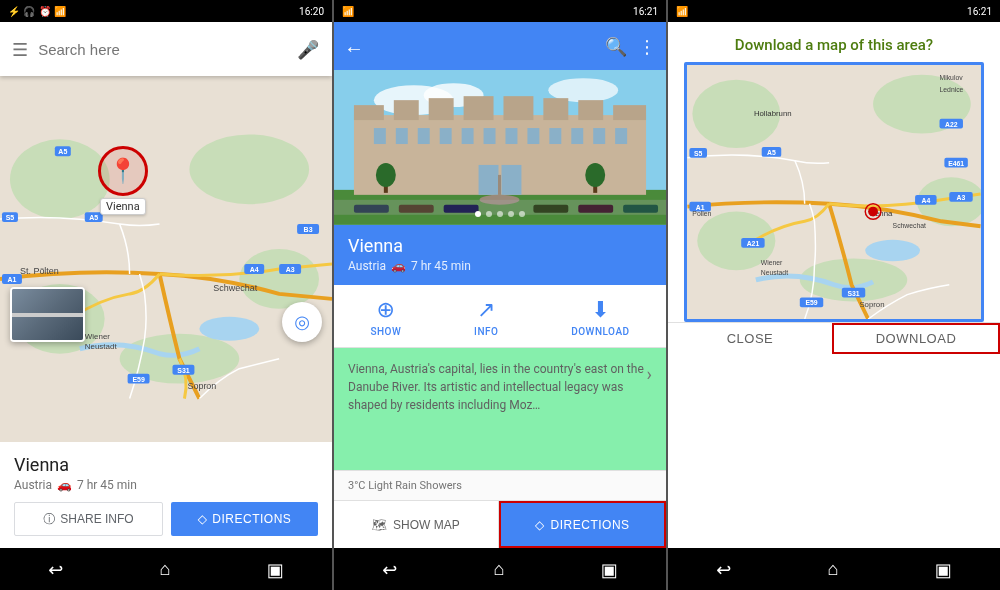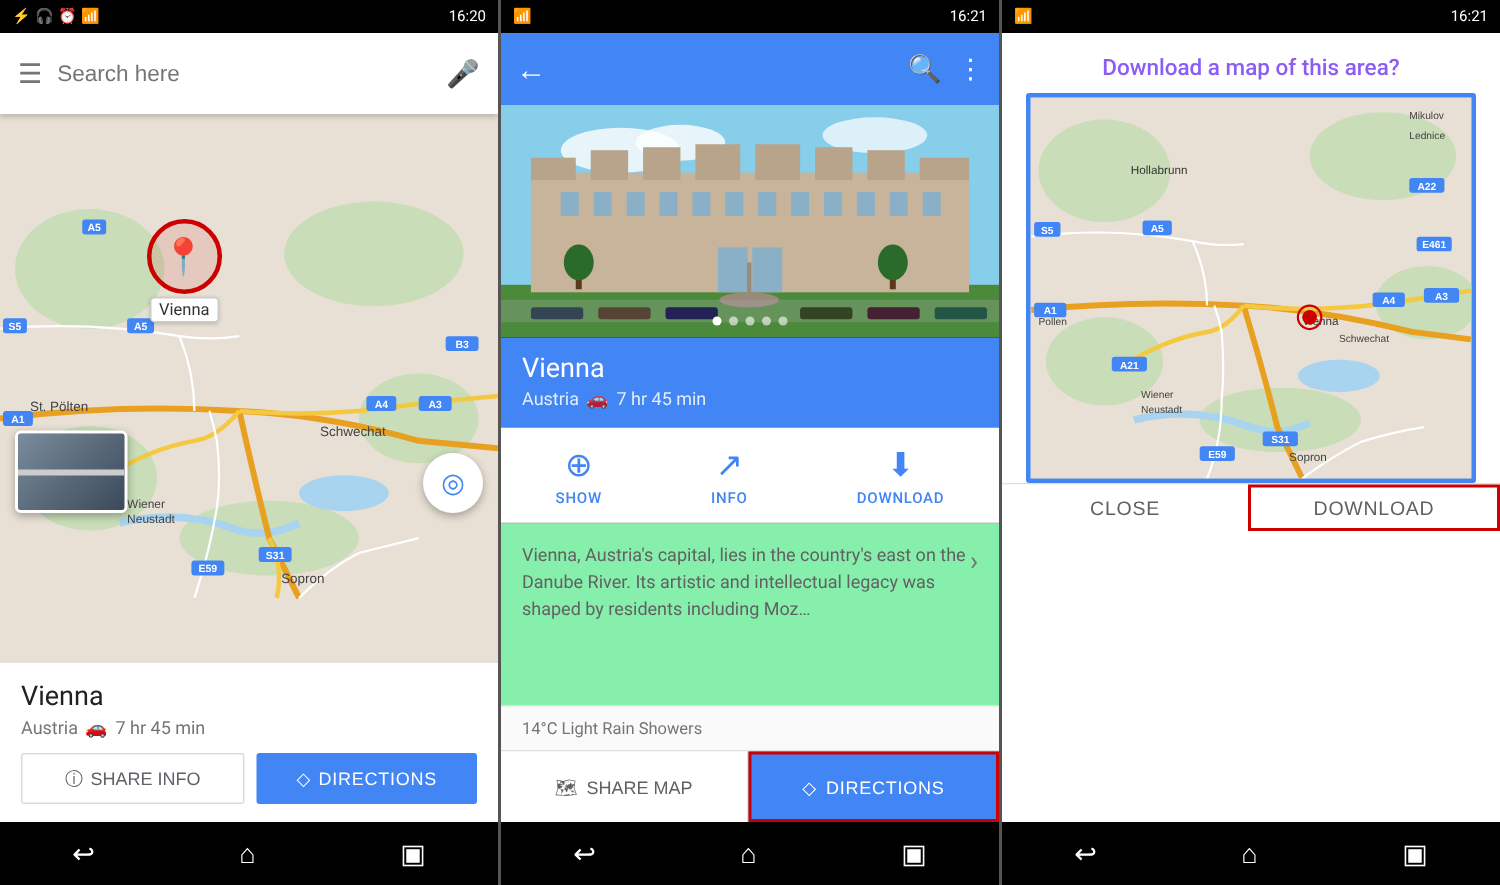--- a/index.html
+++ b/index.html
@@ -394,21 +394,21 @@
     .screen3-content {
       flex: 1;
       background: #fff;
       display: flex;
       flex-direction: column;
       overflow: hidden;
     }
     .download-title {
       font-size: 15px;
       font-weight: 500;
-      color: #8b5cf6;
+      color: #4d7c0f;
       text-align: center;
       padding: 14px 16px 8px;
       flex-shrink: 0;
     }
     .download-map-preview {
       margin: 0 16px;
       border: 3px solid #4285f4;
       border-radius: 2px;
       height: 260px;
       overflow: hidden;
@@ -696,27 +696,27 @@
         <span class="action-label">DOWNLOAD</span>
       </div>
     </div>
 
     <div class="place-description">
       <span>Vienna, Austria's capital, lies in the country's east on the Danube River. Its artistic and intellectual legacy was shaped by residents including Moz…</span>
       <span class="read-more-chevron">›</span>
     </div>
 
     <div class="weather-bar">
-      <span>14°C Light Rain Showers</span>
+      <span>3°C Light Rain Showers</span>
     </div>
 
     <div class="bottom-bar-2">
       <button class="show-map-btn">
         <span>🗺</span>
-        <span>SHARE MAP</span>
+        <span>SHOW MAP</span>
       </button>
       <button class="directions-btn-2">
         <span>◇</span>
         <span>DIRECTIONS</span>
       </button>
     </div>
 
     <div class="nav-bar">
       <span class="nav-btn">↩</span>
       <span class="nav-btn">⌂</span>

